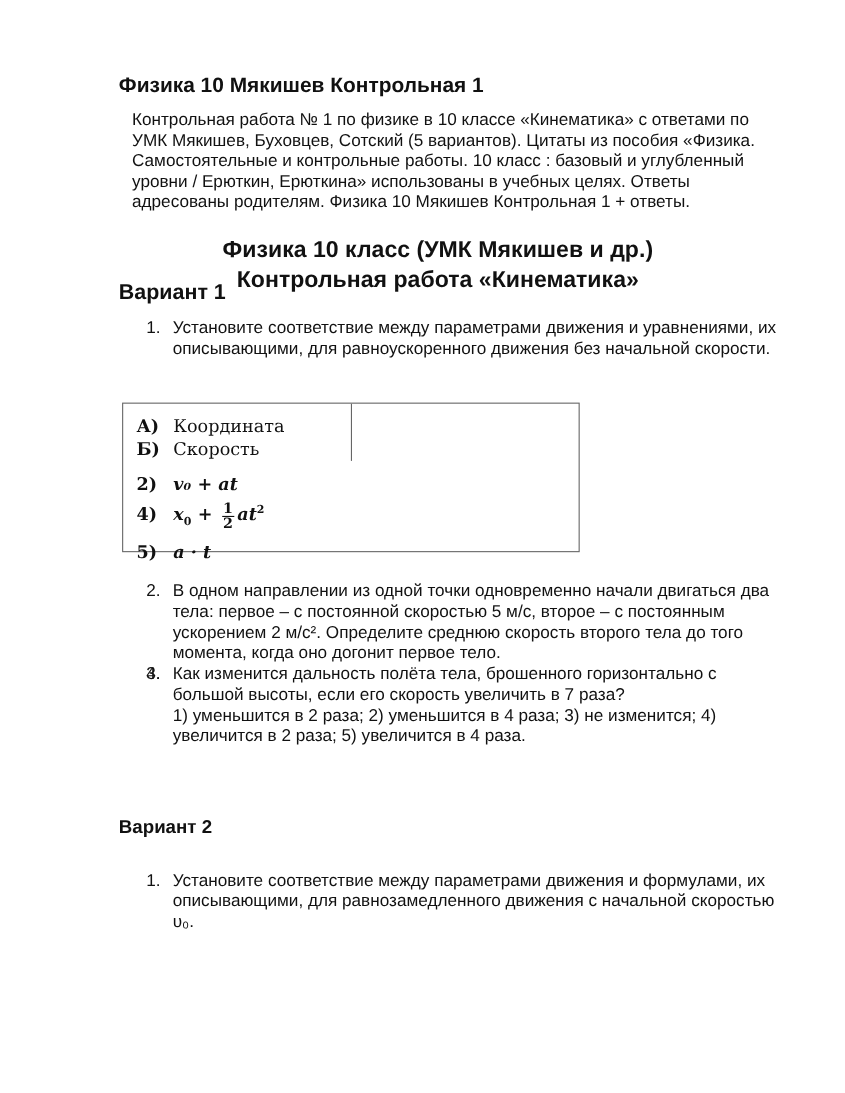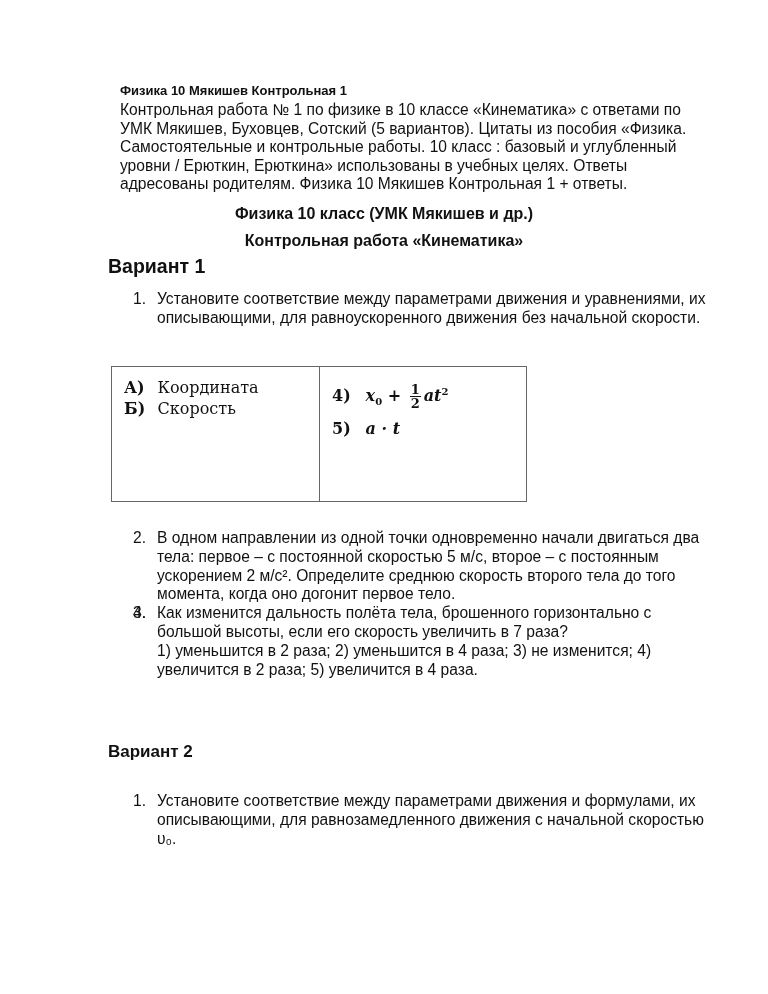--- a/index.html
+++ b/index.html
@@ -1,32 +1,32 @@
 <!DOCTYPE html>
 <html><head>
 <meta charset="utf-8">
 <style>
   html, body { margin: 0; padding: 0; background: #ffffff; }
   body { width: 768px; height: 994px; position: relative; overflow: hidden;
          font-family: "Liberation Sans", sans-serif; color: #111111; }
   .page { position: absolute; left: 0; top: 0; width: 768px; height: 994px; }
-  .doc-title { position: absolute; left: 108px; top: 68px; font-size: 13px; font-weight: bold; line-height: 22px; margin: 12px; }
+  .doc-title { position: absolute; left: 108px; top: 68px; font-size: 19px; font-weight: bold; line-height: 22px; margin: 0; }
   .intro { position: absolute; left: 108px; top: 89px; width: 580px; font-size: 15.6px; line-height: 18.6px; margin: 12px; }
-  .main-title { position: absolute; left: 100px; top: 200px; width: 568px; text-align: center; font-size: 16px; font-weight: bold; line-height: 27px; margin: 0; }
+  .main-title { position: absolute; left: 100px; top: 200px; width: 568px; text-align: center; font-size: 21px; font-weight: bold; line-height: 27px; margin: 14px; }
   .variant-1 { position: absolute; left: 108px; top: 254px; font-size: 19.5px; font-weight: bold; line-height: 24px; margin: 0; }
   .variant-2 { position: absolute; left: 108px; top: 742px; font-size: 17px; font-weight: bold; line-height: 20px; margin: 0; }
   .qlist { position: absolute; left: 133px; width: 580px; margin: 0; padding: 0; list-style: none; font-size: 15.6px; line-height: 18.8px; }
   .qitem { position: relative; padding-left: 24px; }
   .qnum { position: absolute; left: 0; top: 0; }
   .q1 { top: 290px; }
   .q2 { top: 529px; }
   .q5 { top: 792px; }
   .match-table { position: absolute; left: 111px; top: 366px; width: 416px; height: 136px;
                  border: 1.5px solid #666; box-sizing: border-box; display: flex;
-                 font-family: "DejaVu Serif", "Liberation Serif", serif; }
+                 font-family: "DejaVu Serif", "Liberation Serif", serif; flex-direction: column; }
   .col-left { width: 208px; border-right: 1.5px solid #666; padding: 10px 0 0 12px; box-sizing: border-box; }
   .col-right { flex: 1; padding: 10px 0 0 12px; box-sizing: border-box; }
   .trow { font-size: 16px; line-height: 21px; white-space: nowrap; font-weight: bold; }
   .trow .lbl { display: inline-block; width: 28px; font-weight: bold; }
   .trow .txt { font-weight: normal; }
   .formula { font-style: italic; font-weight: bold; }
   .frac { display: inline-block; vertical-align: middle; text-align: center; font-style: normal; font-size: 13px; line-height: 13px; margin: 0 3px; }
   .frac .num { display: block; border-bottom: 1px solid #111; padding: 0 1px; }
   .frac .den { display: block; }
   .row-frac { line-height: 30px; }
@@ -59,20 +59,24 @@
       <div class="trow">
         <span class="lbl">А)</span>
         <span class="txt">Координата</span>
       </div>
       <div class="trow">
         <span class="lbl">Б)</span>
         <span class="txt">Скорость</span>
       </div>
     </div>
     <div class="col-right">
+      <div class="trow">
+        <span class="lbl">2)</span>
+        <span class="formula">v₀ + at</span>
+      </div>
       <div class="trow row-frac">
         <span class="lbl">4)</span>
         <span class="formula"><span>x</span><sub>0</sub><span style="font-style:normal"> + </span><span class="frac"><span class="num">1</span><span class="den">2</span></span><span>at</span><sup>2</sup></span>
       </div>
       <div class="trow">
         <span class="lbl">5)</span>
         <span class="formula">a · t</span>
       </div>
     </div>
   </div>

